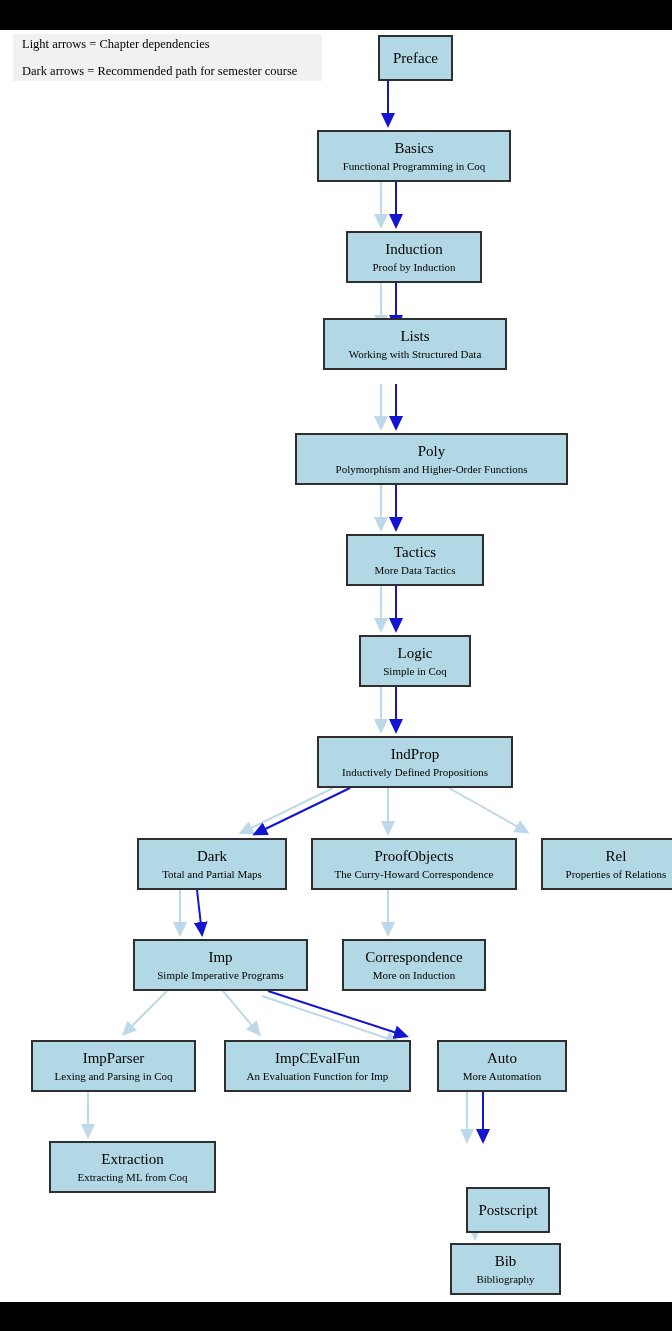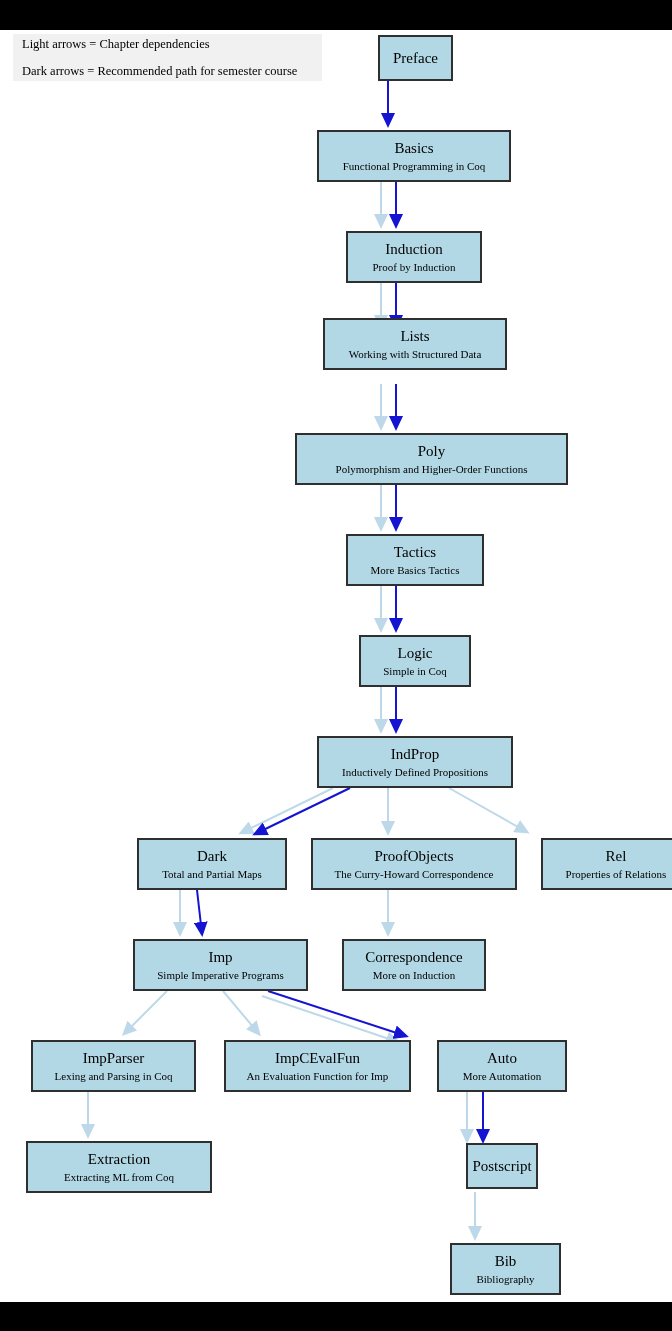--- a/index.html
+++ b/index.html
@@ -121,21 +121,21 @@
   <div class="node-sub">Working with Structured Data</div>
 </div>
 
 <div class="node" style="left:269px;top:433px;width:273px;height:52px">
   <div class="node-title">Poly</div>
   <div class="node-sub">Polymorphism and Higher-Order Functions</div>
 </div>
 
 <div class="node" style="left:320px;top:534px;width:138px;height:52px">
   <div class="node-title">Tactics</div>
-  <div class="node-sub">More Basics Tactics</div>
+  <div class="node-sub">More Data Tactics</div>
 </div>
 
 <div class="node" style="left:333px;top:635px;width:112px;height:52px">
   <div class="node-title">Logic</div>
   <div class="node-sub">Simple in Coq</div>
 </div>
 
 <div class="node" style="left:291px;top:736px;width:196px;height:52px">
   <div class="node-title">IndProp</div>
   <div class="node-sub">Inductively Defined Propositions</div>
@@ -174,25 +174,25 @@
 <div class="node" style="left:198px;top:1040px;width:187px;height:52px">
   <div class="node-title">ImpCEvalFun</div>
   <div class="node-sub">An Evaluation Function for Imp</div>
 </div>
 
 <div class="node" style="left:411px;top:1040px;width:130px;height:52px">
   <div class="node-title">Auto</div>
   <div class="node-sub">More Automation</div>
 </div>
 
-<div class="node" style="left:0;top:1141px;width:186px;height:52px">
+<div class="node" style="left:23px;top:1141px;width:167px;height:52px">
   <div class="node-title">Extraction</div>
   <div class="node-sub">Extracting ML from Coq</div>
 </div>
 
-<div class="node" style="left:440px;top:1143px;width:72px;height:46px">
+<div class="node" style="left:440px;top:1187px;width:84px;height:46px">
   <div class="node-title">Postscript</div>
 </div>
 
 <div class="node" style="left:424px;top:1243px;width:111px;height:52px">
   <div class="node-title">Bib</div>
   <div class="node-sub">Bibliography</div>
 </div>
 
 </body></html>

